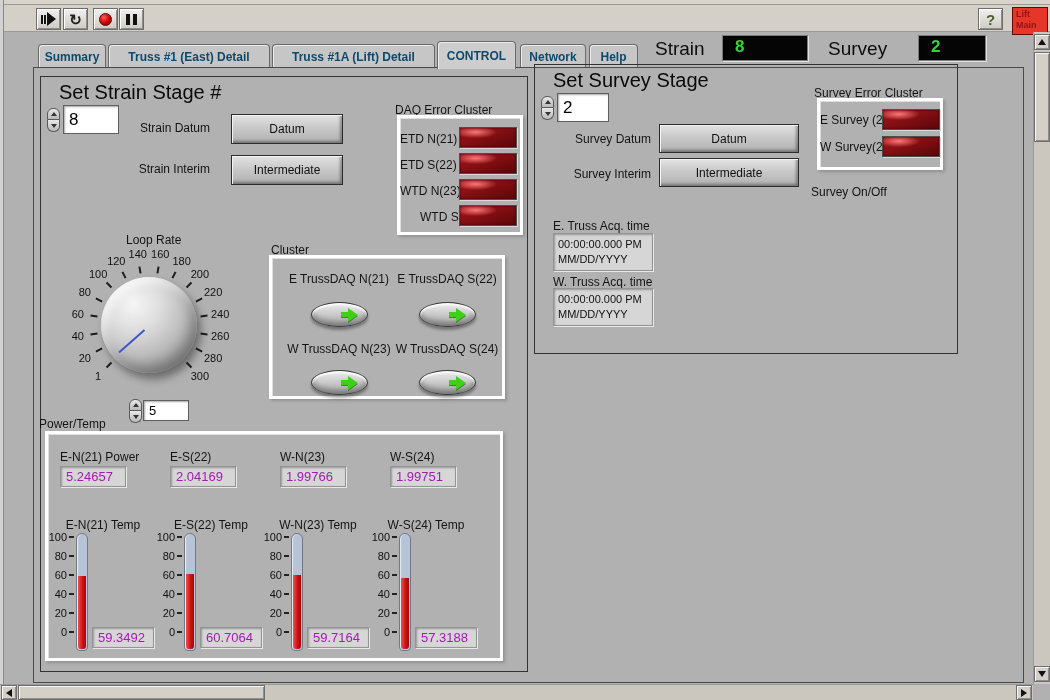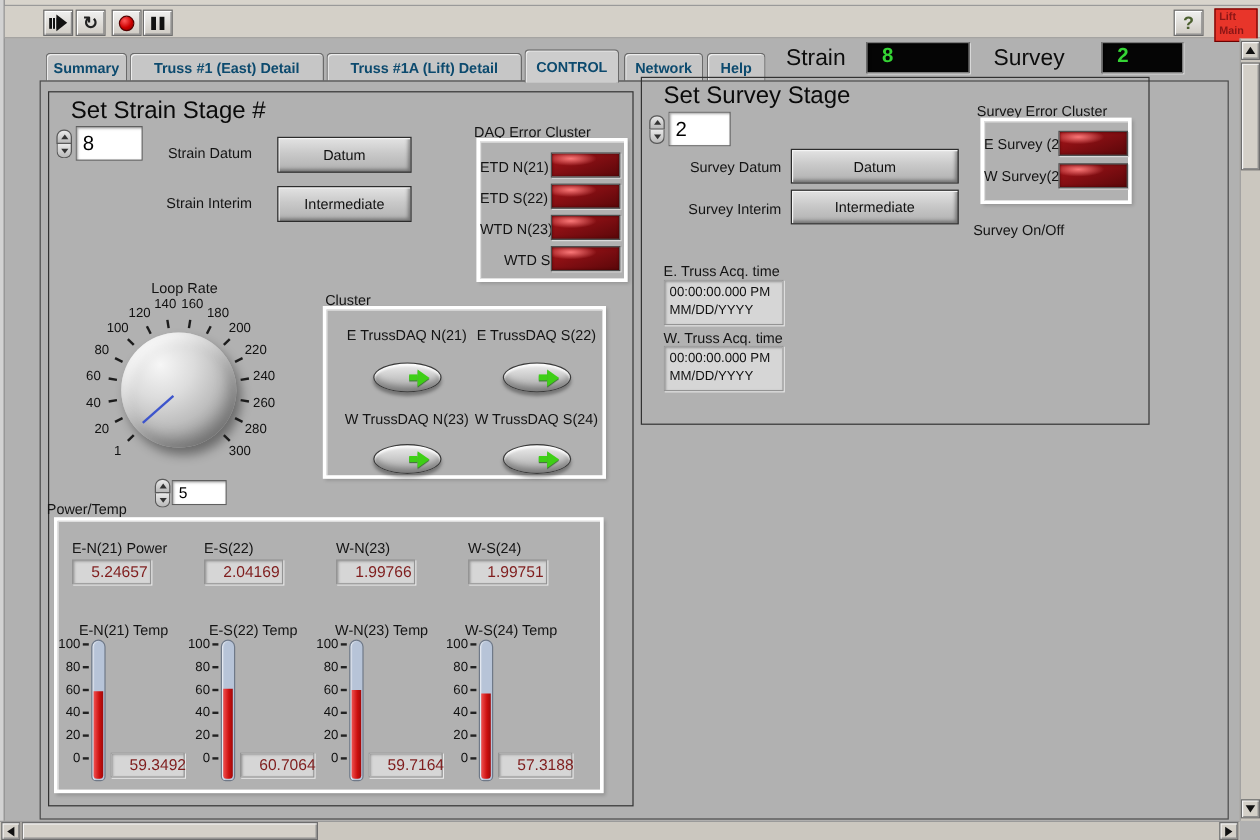--- a/index.html
+++ b/index.html
@@ -40,21 +40,21 @@
 
   .content-frame { position:absolute; left:33px; top:67px; width:991px; height:616px; border:1px solid #4a4a4a; z-index:2; background:#b1b1b1; }
 
   
   .panel { position:absolute; border:1px solid #323232; }
   .group-box { position:absolute; border:3px solid #ffffff; box-shadow:inset 1px 1px 0 #dedede, 2px 2px 3px rgba(0,0,0,0.18); }
   .lv-label { position:absolute; font-size:12px; color:#141414; white-space:nowrap; }
   .lv-title { position:absolute; font-size:20px; color:#0a0a0a; white-space:nowrap; }
   .lv-btn { position:absolute; background:linear-gradient(180deg,#e3e3e3 0%,#c9c9c9 45%,#b0b0b0 100%); border:1px solid #2c2c2c; box-shadow:inset 1px 1px 0 #f4f4f4, inset -2px -2px 3px rgba(0,0,0,0.35); font-size:12px; color:#111; display:flex; align-items:center; justify-content:center; }
   .lv-input { position:absolute; background:#fff; border:1px solid #5f5f5f; box-shadow:inset 1px 1px 2px rgba(0,0,0,0.35); color:#000; display:flex; align-items:center; padding-left:5px; }
-  .lv-display { position:absolute; background:#d6d6d6; border:1px solid #949494; box-shadow:inset 1px 1px 2px rgba(0,0,0,0.3), 1px 1px 0 #e8e8e8; color:#7f1d1d; display:flex; align-items:center; padding-left:15px; }
+  .lv-display { position:absolute; background:#d6d6d6; border:1px solid #949494; box-shadow:inset 1px 1px 2px rgba(0,0,0,0.3), 1px 1px 0 #e8e8e8; color:#a21caf; display:flex; align-items:center; padding-left:5px; }
   .spin { position:absolute; width:13px; height:24px; }
   .spin .sb { width:13px; height:12px; background:linear-gradient(180deg,#e9e9e9,#b9b9b9); border:1px solid #5a5a5a; border-radius:6px 6px 0 0; display:flex; align-items:center; justify-content:center; }
   .spin .sb.dn { border-radius:0 0 6px 6px; border-top:none; }
   .spin .su { width:0;height:0;border-left:3px solid transparent;border-right:3px solid transparent;border-bottom:4px solid #333; }
   .spin .sd { width:0;height:0;border-left:3px solid transparent;border-right:3px solid transparent;border-top:4px solid #333; }
 
   .led { position:absolute; width:58px; height:21px; border:1px solid #4e4e4e; box-shadow:1px 1px 0 #d9d9d9, inset 0 0 2px #300; background:
       radial-gradient(ellipse 55% 45% at 28% 22%, rgba(255,125,125,0.95), rgba(255,125,125,0) 70%),
       linear-gradient(160deg,#a81418 0%, #7c0d11 55%, #5a0709 100%); }
 

